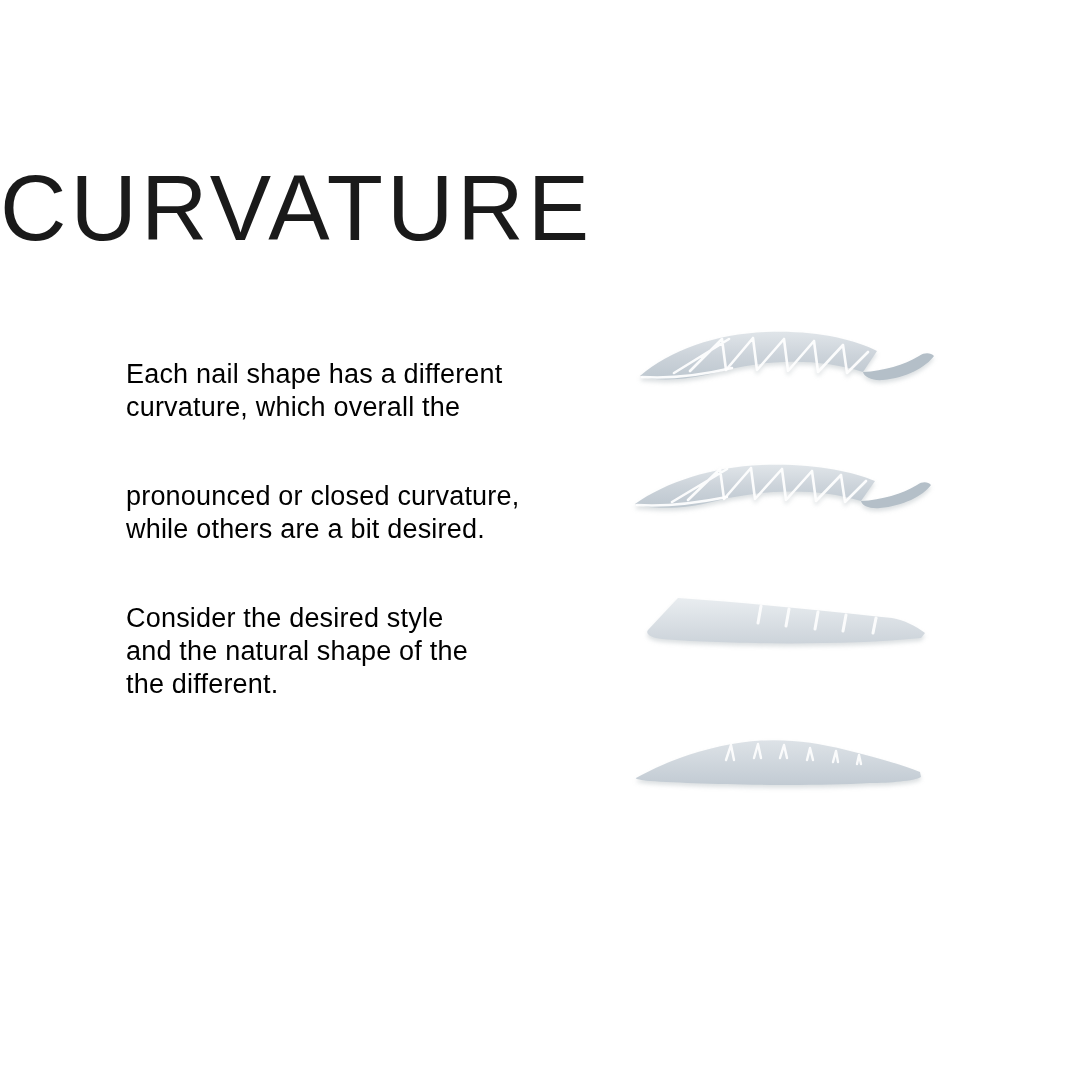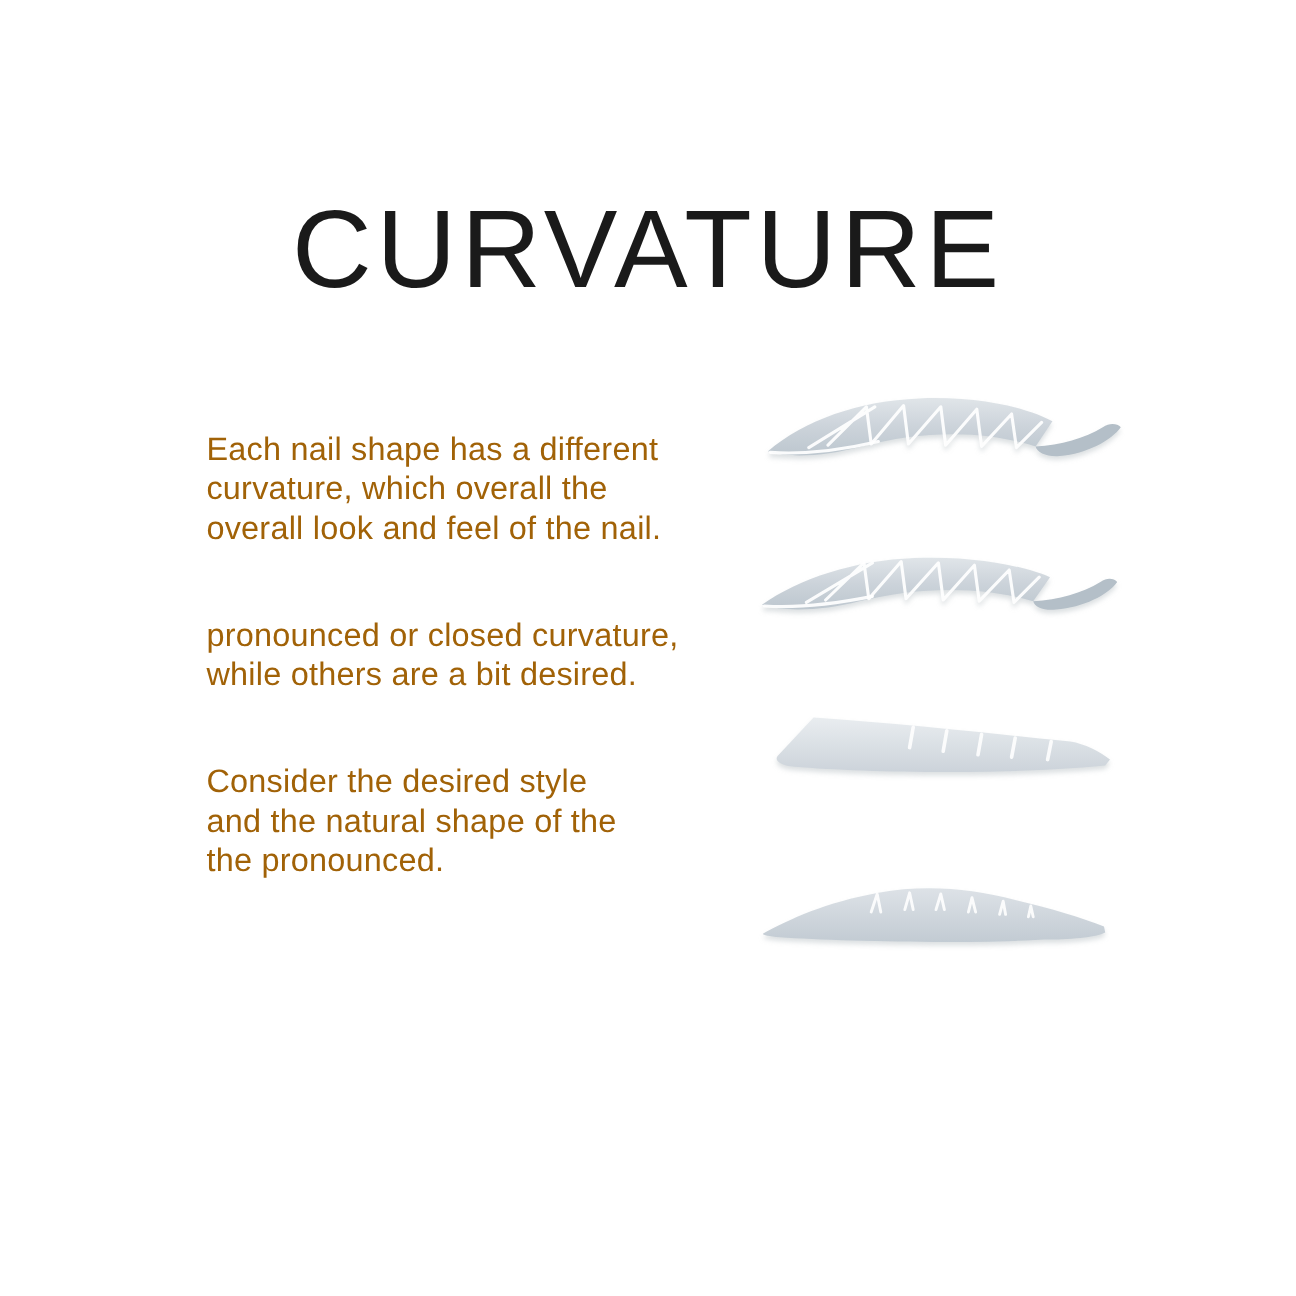--- a/index.html
+++ b/index.html
@@ -15,38 +15,37 @@
     position: relative;
     width: 1080px;
     height: 1080px;
     background: #ffffff;
   }
   .title {
     position: absolute;
     top: 98px;
     left: 0;
     width: 1080px;
-    text-align: center;
+    text-align: left;
     font-size: 92px;
     font-weight: 200;
     letter-spacing: 4px;
     color: #1a1a1a;
     line-height: 1.05;
     white-space: nowrap;
   }
   .text-col {
     position: absolute;
     left: 126px;
     top: 358px;
     width: 490px;
-    color: #a16207;
+    color: #000000;
     font-size: 27px;
     font-weight: 400;
     letter-spacing: 0.2px;
-    margin-left: 46px;
   }
   .paragraph {
     margin: 0 0 56px 0;
   }
   .paragraph .line {
     line-height: 33px;
     white-space: nowrap;
   }
   .nails-col {
     position: absolute;
@@ -85,30 +84,29 @@
 <body>
 
 <div class="canvas">
 
   <h1 class="title">CURVATURE</h1>
 
   <div class="text-col">
     <div class="paragraph">
       <div class="line">Each nail shape has a different</div>
       <div class="line">curvature, which overall the</div>
-      <div class="line">overall look and feel of the nail.</div>
     </div>
     <div class="paragraph">
       <div class="line">pronounced or closed curvature,</div>
       <div class="line">while others are a bit desired.</div>
     </div>
     <div class="paragraph">
       <div class="line">Consider the desired style</div>
       <div class="line">and the natural shape of the</div>
-      <div class="line">the pronounced.</div>
+      <div class="line">the different.</div>
     </div>
   </div>
 
   <div class="nails-col">
 
     <div class="nail nail-1">
       <svg width="310" height="76" viewBox="0 0 310 76" xmlns="http://www.w3.org/2000/svg">
         <defs>
           <linearGradient id="g1" x1="0" y1="0" x2="0" y2="1">
             <stop offset="0" stop-color="#e0e5e9"></stop>

